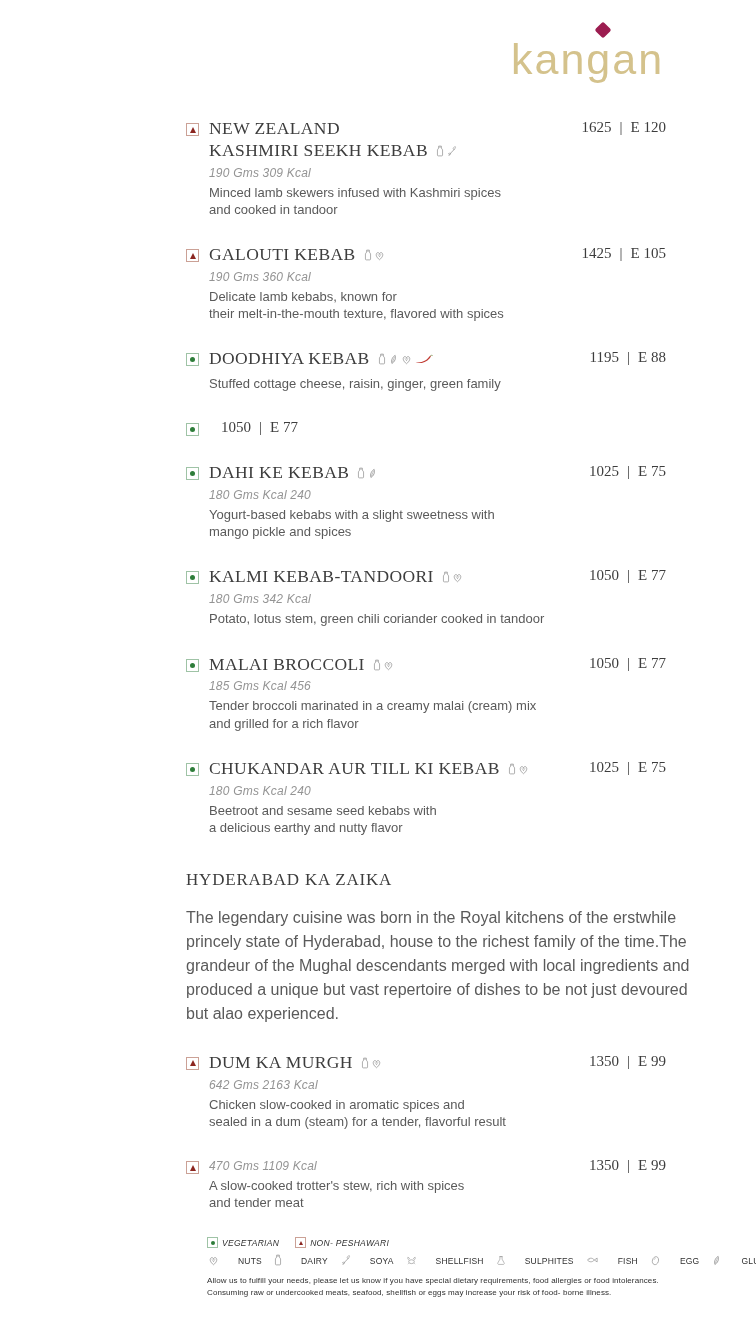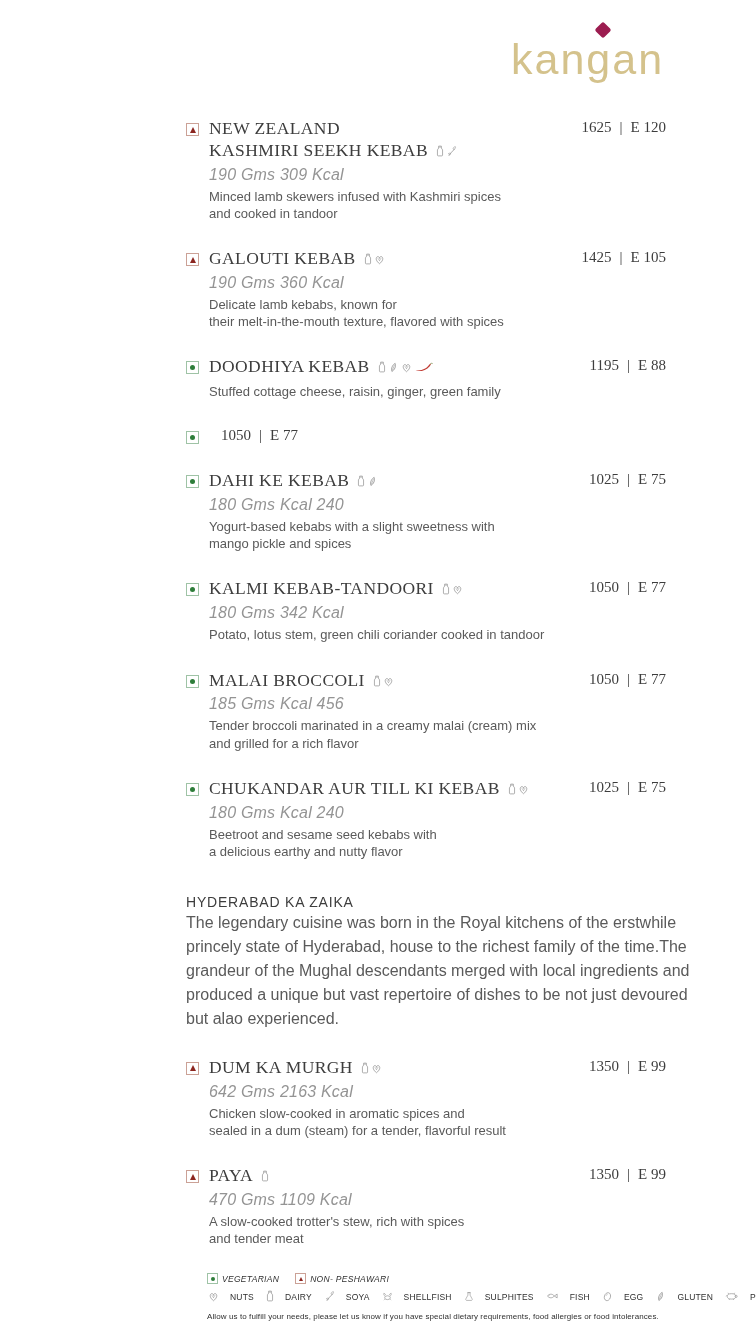--- a/index.html
+++ b/index.html
@@ -27,40 +27,40 @@
   .marker.veg .dot{width:5px;height:5px;border-radius:50%;background:#2e7d3a;}
   .marker.nonveg{border-color:#cba196;}
   .marker.nonveg .tri{width:0;height:0;border-left:3.5px solid transparent;
     border-right:3.5px solid transparent;border-bottom:6px solid #8c2620;}
   .item-main{flex:1 1 auto;min-width:0;}
   .item-title{font-family:"Liberation Serif",serif;font-size:17.5px;
     line-height:1.25;color:#3d3d3d;letter-spacing:.4px;}
   .item-title .name{white-space:pre-line;}
   .icons{margin-left:7px;white-space:nowrap;}
   .ic{display:inline-block;vertical-align:-1px;margin:0 1px;}
-  .gms{font-size:16px;font-style:italic;color:#949494;margin-top:3px;letter-spacing:.2px;}
+  .gms{font-size:12px;font-style:italic;color:#949494;margin-top:3px;letter-spacing:.2px;}
   .desc{font-size:13px;color:#5a5a5a;line-height:1.32;margin-top:4px;white-space:pre-line;}
   .price{font-family:"Liberation Serif",serif;font-size:15px;color:#3d3d3d;
     white-space:nowrap;margin-left:12px;padding-top:1px;}
   .price .pipe{margin:0 8px;color:#3d3d3d;}
   
-  .section-header{font-family:Liberation Sans, sans-serif;font-size:14px;
-    letter-spacing:.8px;color:#3d3d3d;margin:34px 0 1px 0;}
+  .section-header{font-family:Liberation Serif, serif;font-size:17px;
+    letter-spacing:.8px;color:#3d3d3d;margin:34px 0 16px 0;}
   .section-intro{font-size:16px;color:#5a5a5a;line-height:1.5;
     width:508px;margin:0 0 26px 0;}
   
   .footer{margin:14px 0 0 21px;}
   .diet-row{display:flex;align-items:center;gap:16px;margin-bottom:6px;}
   .diet-entry{display:flex;align-items:center;gap:4px;
     font-size:8.5px;letter-spacing:.3px;color:#2f2f2f;font-style:italic;}
   .diet-entry .marker{width:9px;height:9px;margin:0;}
   .diet-entry .marker.veg .dot{width:4px;height:4px;}
   .diet-entry .marker.nonveg .tri{border-left-width:2.5px;border-right-width:2.5px;border-bottom-width:4.5px;}
   .allergen-row{display:flex;align-items:center;gap:11px;margin-bottom:7px;flex-wrap:nowrap;}
-  .allergen{display:flex;align-items:center;gap:10px;font-size:8.5px;
+  .allergen{display:flex;align-items:center;gap:18px;font-size:8.5px;
     letter-spacing:.2px;color:#2f2f2f;white-space:nowrap;}
   .earn-e{font-family:"Liberation Sans",sans-serif;font-weight:bold;font-size:9px;color:#2f2f2f;}
   .fineprint{font-size:8px;color:#2f2f2f;line-height:1.4;letter-spacing:.1px;}
 </style>
 </head>
 <body>
 
 <div class="logo">
   <div class="logo-diamond"></div>
   <div class="logo-text">kangan</div>
@@ -227,24 +227,20 @@
           <div class="desc">Chicken slow-cooked in aromatic spices and
 sealed in a dum (steam) for a tender, flavorful result</div>
         </div>
         <div class="price"><span class="amount">1350</span><span class="pipe">|</span><span class="points">E 99</span></div>
       </div>
       <div class="menu-item">
         <span class="marker nonveg">
           <span class="tri"></span>
         </span>
         <div class="item-main">
-          <div class="item-title"><span class="name">PAYA</span><span class="icons"><span class="ic ic-dairy"><svg width="8" height="12" viewBox="0 0 9 13">
-                  <path d="M3 1h3v2.2l1.4 2V11a1 1 0 0 1-1 1H2.6a1 1 0 0 1-1-1V5.2l1.4-2z" fill="none" stroke="#9a9a9a" stroke-width="0.9"></path>
-                  <path d="M3 2.1h3" stroke="#9a9a9a" stroke-width="0.7"></path>
-                </svg></span></span></div>
           <div class="gms">470 Gms 1109 Kcal</div>
           <div class="desc">A slow-cooked trotter's stew, rich with spices
 and tender meat</div>
         </div>
         <div class="price"><span class="amount">1350</span><span class="pipe">|</span><span class="points">E 99</span></div>
       </div>
     </div>
   <div class="footer">
     <div class="diet-row" id="diet-row">
         <span class="diet-entry">

